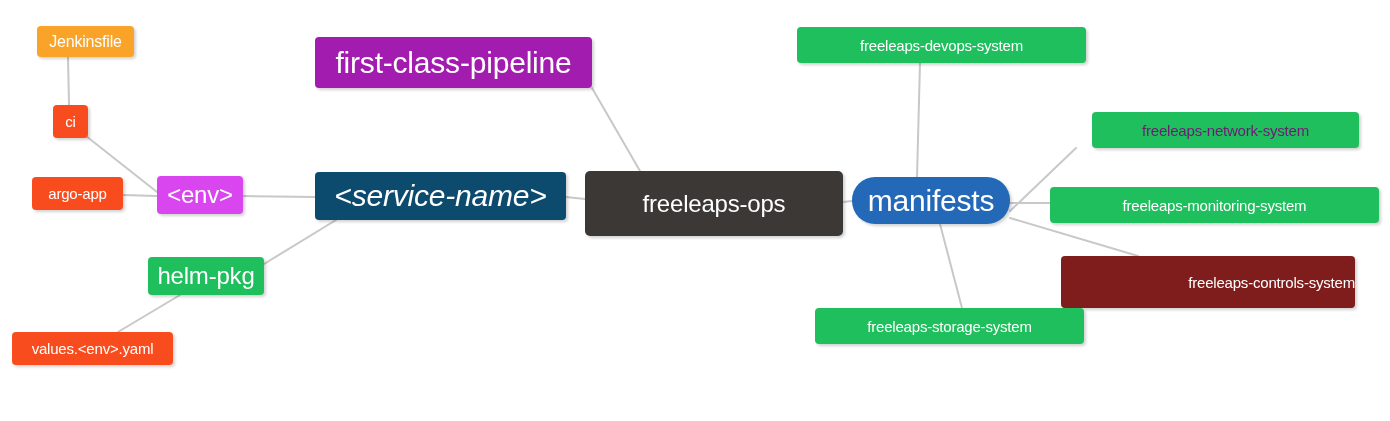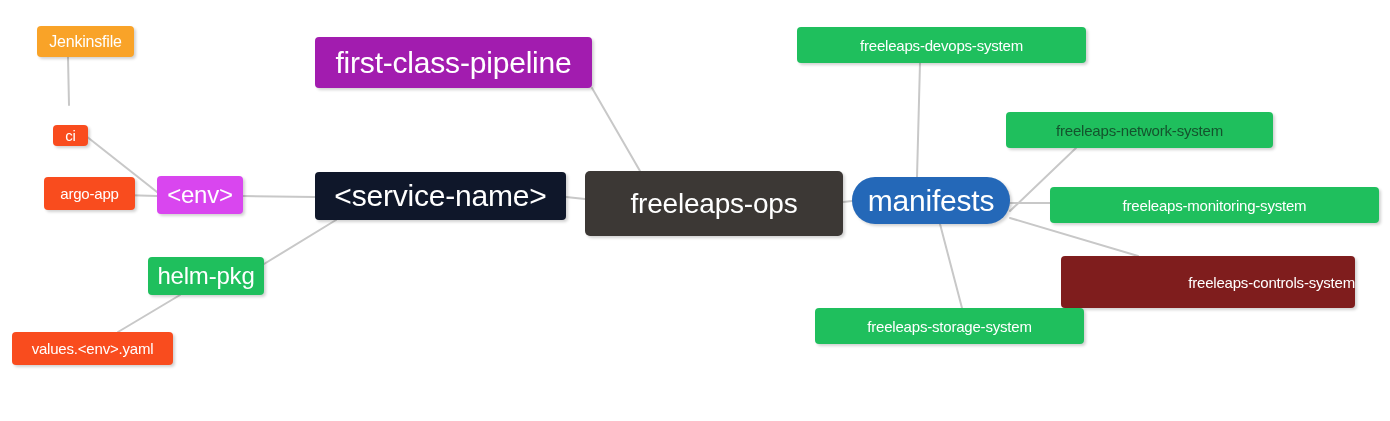--- a/index.html
+++ b/index.html
@@ -35,21 +35,21 @@
     box-sizing: border-box;
     border-radius: 4px;
     color: #ffffff;
     white-space: nowrap;
     line-height: 1;
     box-shadow: 2px 2px 3px rgba(0,0,0,0.18);
     letter-spacing: -0.2px;
   }
   .node.root {
     background: #3c3835;
-    font-size: 28px;
+    font-size: 24px;
     border-radius: 5px;
   }
   .node.blue {
     background: #2468b8;
   }
   .node.green {
     background: #1fbf5d;
   }
   .node.orange {
     background: #f9a328;
@@ -90,48 +90,48 @@
       <line x1="1010" y1="218" x2="1138" y2="256" stroke="#c8c8c8" stroke-width="2" stroke-linecap="round"></line>
       <line x1="940" y1="224" x2="962" y2="308" stroke="#c8c8c8" stroke-width="2" stroke-linecap="round"></line>
     </svg>
   <div id="node-layer">
       <div class="node root lvl0" style="left: 585px; top: 171px; width: 258px; height: 65px; background: rgb(60, 56, 53); color: rgb(255, 255, 255);">
         <span>freeleaps-ops</span>
       </div>
       <div class="node blue lvl1" style="left: 315px; top: 37px; width: 277px; height: 51px; background: #a21caf; color: rgb(255, 255, 255);">
         <span>first-class-pipeline</span>
       </div>
-      <div class="node blue lvl1" style="left: 315px; top: 172px; width: 251px; height: 48px; background: #0f172a; color: rgb(255, 255, 255);">
+      <div class="node blue lvl1" style="left: 315px; top: 172px; width: 251px; height: 48px; background: #0c4a6e; color: rgb(255, 255, 255); font-style: italic;">
         <span>&lt;service-name&gt;</span>
       </div>
       <div class="node blue lvl1" style="left: 852px; top: 177px; width: 158px; height: 47px; background: rgb(36, 104, 184); color: rgb(255, 255, 255); border-radius: 23px;">
         <span>manifests</span>
       </div>
       <div class="node green lvl2" style="left: 157px; top: 176px; width: 86px; height: 38px; background: #d946ef; color: rgb(255, 255, 255);">
         <span>&lt;env&gt;</span>
       </div>
       <div class="node green lvl2" style="left: 148px; top: 257px; width: 116px; height: 38px; background: rgb(31, 191, 93); color: rgb(255, 255, 255);">
         <span>helm-pkg</span>
       </div>
-      <div class="node red lvl3" style="left: 53px; top: 105px; width: 35px; height: 21px; background: rgb(249, 76, 30); color: rgb(255, 255, 255); margin-top: 20px;">
+      <div class="node red lvl3" style="left: 53px; top: 105px; width: 35px; height: 33px; background: rgb(249, 76, 30); color: rgb(255, 255, 255);">
         <span>ci</span>
       </div>
-      <div class="node red lvl3" style="left: 44px; top: 177px; width: 91px; height: 33px; background: rgb(249, 76, 30); color: rgb(255, 255, 255);">
+      <div class="node red lvl3" style="left: 32px; top: 177px; width: 91px; height: 33px; background: rgb(249, 76, 30); color: rgb(255, 255, 255);">
         <span>argo-app</span>
       </div>
       <div class="node red lvl3" style="left: 12px; top: 332px; width: 161px; height: 33px; background: rgb(249, 76, 30); color: rgb(255, 255, 255);">
         <span>values.&lt;env&gt;.yaml</span>
       </div>
       <div class="node orange lvl4" style="left: 21px; top: 26px; width: 97px; height: 31px; background: rgb(249, 163, 40); color: rgb(255, 255, 255); margin-left: 16px;">
         <span>Jenkinsfile</span>
       </div>
       <div class="node green lvl3" style="left: 797px; top: 27px; width: 289px; height: 36px; background: rgb(31, 191, 93); color: rgb(255, 255, 255);">
         <span>freeleaps-devops-system</span>
       </div>
-      <div class="node green lvl3" style="left: 1006px; top: 112px; width: 267px; height: 36px; background: rgb(31, 191, 93); color: #14532d;">
+      <div class="node green lvl3" style="left: 1092px; top: 112px; width: 267px; height: 36px; background: rgb(31, 191, 93); color: #701a75;">
         <span>freeleaps-network-system</span>
       </div>
       <div class="node green lvl3" style="left: 1050px; top: 187px; width: 329px; height: 36px; background: rgb(31, 191, 93); color: rgb(255, 255, 255);">
         <span>freeleaps-monitoring-system</span>
       </div>
       <div class="node green lvl3" style="left: 1061px; top: 256px; width: 294px; height: 52px; background: #7f1d1d; color: rgb(255, 255, 255); justify-content: flex-end;">
         <span>freeleaps-controls-system</span>
       </div>
       <div class="node green lvl3" style="left: 815px; top: 308px; width: 269px; height: 36px; background: rgb(31, 191, 93); color: rgb(255, 255, 255);">
         <span>freeleaps-storage-system</span>

